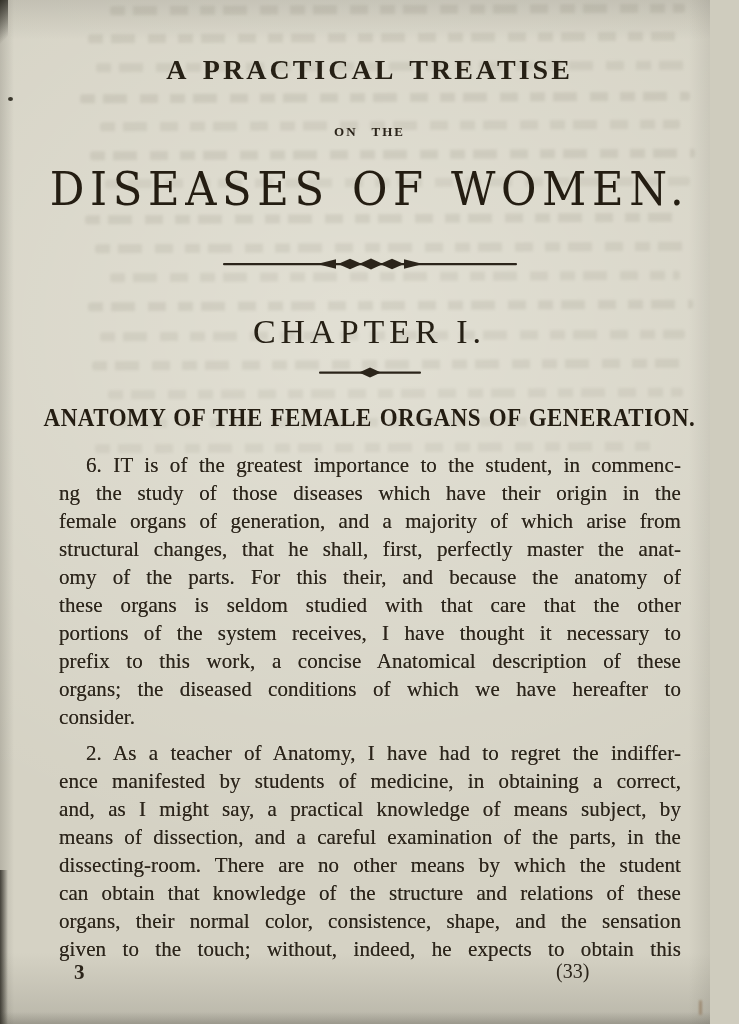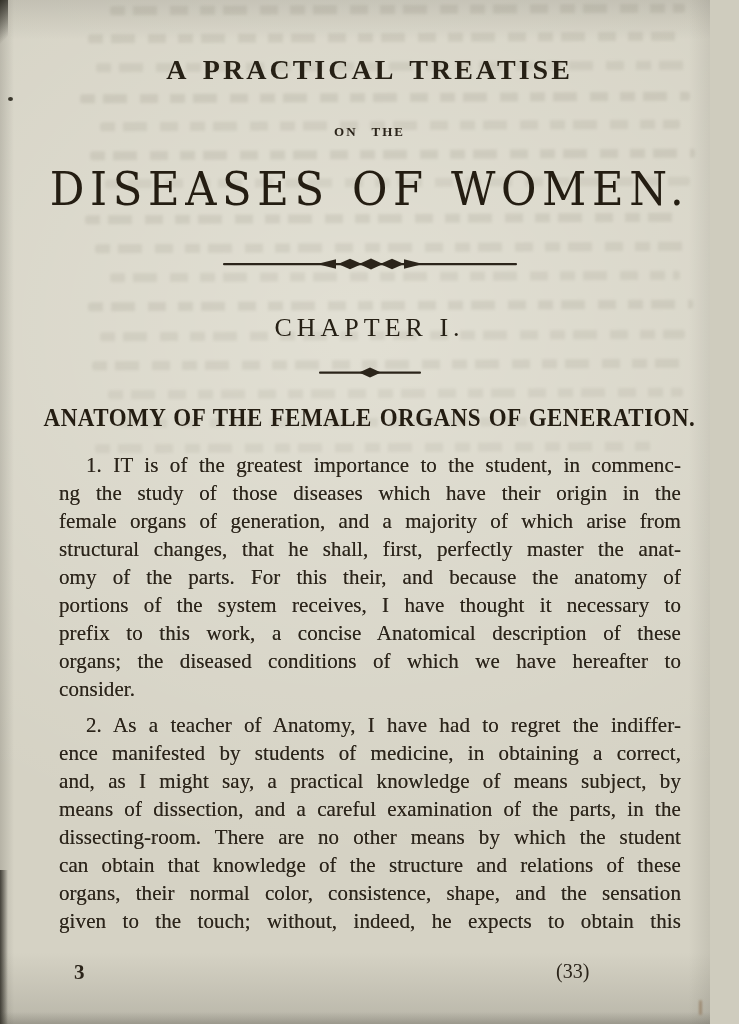--- a/index.html
+++ b/index.html
@@ -34,21 +34,21 @@
   .speck2{position:absolute;left:721px;top:59px;width:4px;height:3px;border-radius:50%;
     background:#4a463a;filter:blur(.4px);opacity:.8;}
   .speck3{position:absolute;left:699px;top:1000px;width:3px;height:15px;border-radius:2px;
     background:#8a6c4c;filter:blur(1px);opacity:.55;}
   
   .ctr{position:absolute;left:0;width:739px;text-align:center;white-space:nowrap;margin:0;}
   .series-title{top:54px;font-size:28px;font-weight:bold;letter-spacing:3px;word-spacing:5px;color:#262015;}
   .on-the{top:124px;font-size:13px;font-weight:bold;letter-spacing:2px;word-spacing:9px;color:#2b241a;}
   .main-title{top:162px;font-size:46px;font-weight:normal;letter-spacing:6px;word-spacing:3px;
     font-family:"DejaVu Serif","Liberation Serif",serif;transform:scaleX(.94);transform-origin:50% 50%;color:#241d12;}
-  .chapter{top:313px;font-size:26px;font-weight:normal;letter-spacing:5px;color:#262015;}
+  .chapter{top:313px;font-size:34px;font-weight:normal;letter-spacing:5px;color:#262015;}
   .section{top:404px;font-size:23px;font-weight:bold;letter-spacing:.5px;word-spacing:1.5px;
     transform:scaleY(1.12);transform-origin:50% 0;color:#241d12;}
   .div1{position:absolute;left:0;width:739px;top:256px;text-align:center;}
   .div2{position:absolute;left:0;width:739px;top:366px;text-align:center;}
   svg{vertical-align:top;}
   
   .body-text{position:absolute;left:59px;top:451px;width:622px;
     font-size:21px;line-height:28px;letter-spacing:.1px;word-spacing:.6px;
     text-shadow:0 0 .35px rgba(43,36,26,.65);}
   .para{margin:0;}
@@ -118,25 +118,26 @@
           <polygon points="41,6.5 52,1.5 63,6.5 52,11.5"></polygon>
         </g>
       </svg>
     </div>
 
     <h3 class="ctr section">ANATOMY OF THE FEMALE ORGANS OF GENERATION.</h3>
   </header>
 
   <main class="body-text">
     <div class="para">
-      <div class="ln first">1.  IT is of the greatest importance to the student, in commenc-</div>
+      <div class="ln first">6.  IT is of the greatest importance to the student, in commenc-</div>
       <div class="ln">ng the study of those diseases which have their origin in the</div>
       <div class="ln">female organs of generation, and a majority of which arise from</div>
       <div class="ln">structural changes, that he shall, first, perfectly master the anat-</div>
       <div class="ln">omy of the parts.  For this their, and because the anatomy of</div>
+      <div class="ln">these organs is seldom studied with that care that the other</div>
       <div class="ln">portions of the system receives, I have thought it necessary to</div>
       <div class="ln">prefix to this work, a concise Anatomical description of these</div>
       <div class="ln">organs;  the diseased conditions of which we have hereafter to</div>
       <div class="ln open">consider.</div>
     </div>
     <div class="para para2">
       <div class="ln first">2.  As a teacher of Anatomy, I have had to regret the indiffer-</div>
       <div class="ln">ence manifested by students of medicine, in obtaining a correct,</div>
       <div class="ln">and, as I might say, a practical knowledge of means subject, by</div>
       <div class="ln">means of dissection, and a careful examination of the parts, in the</div>

